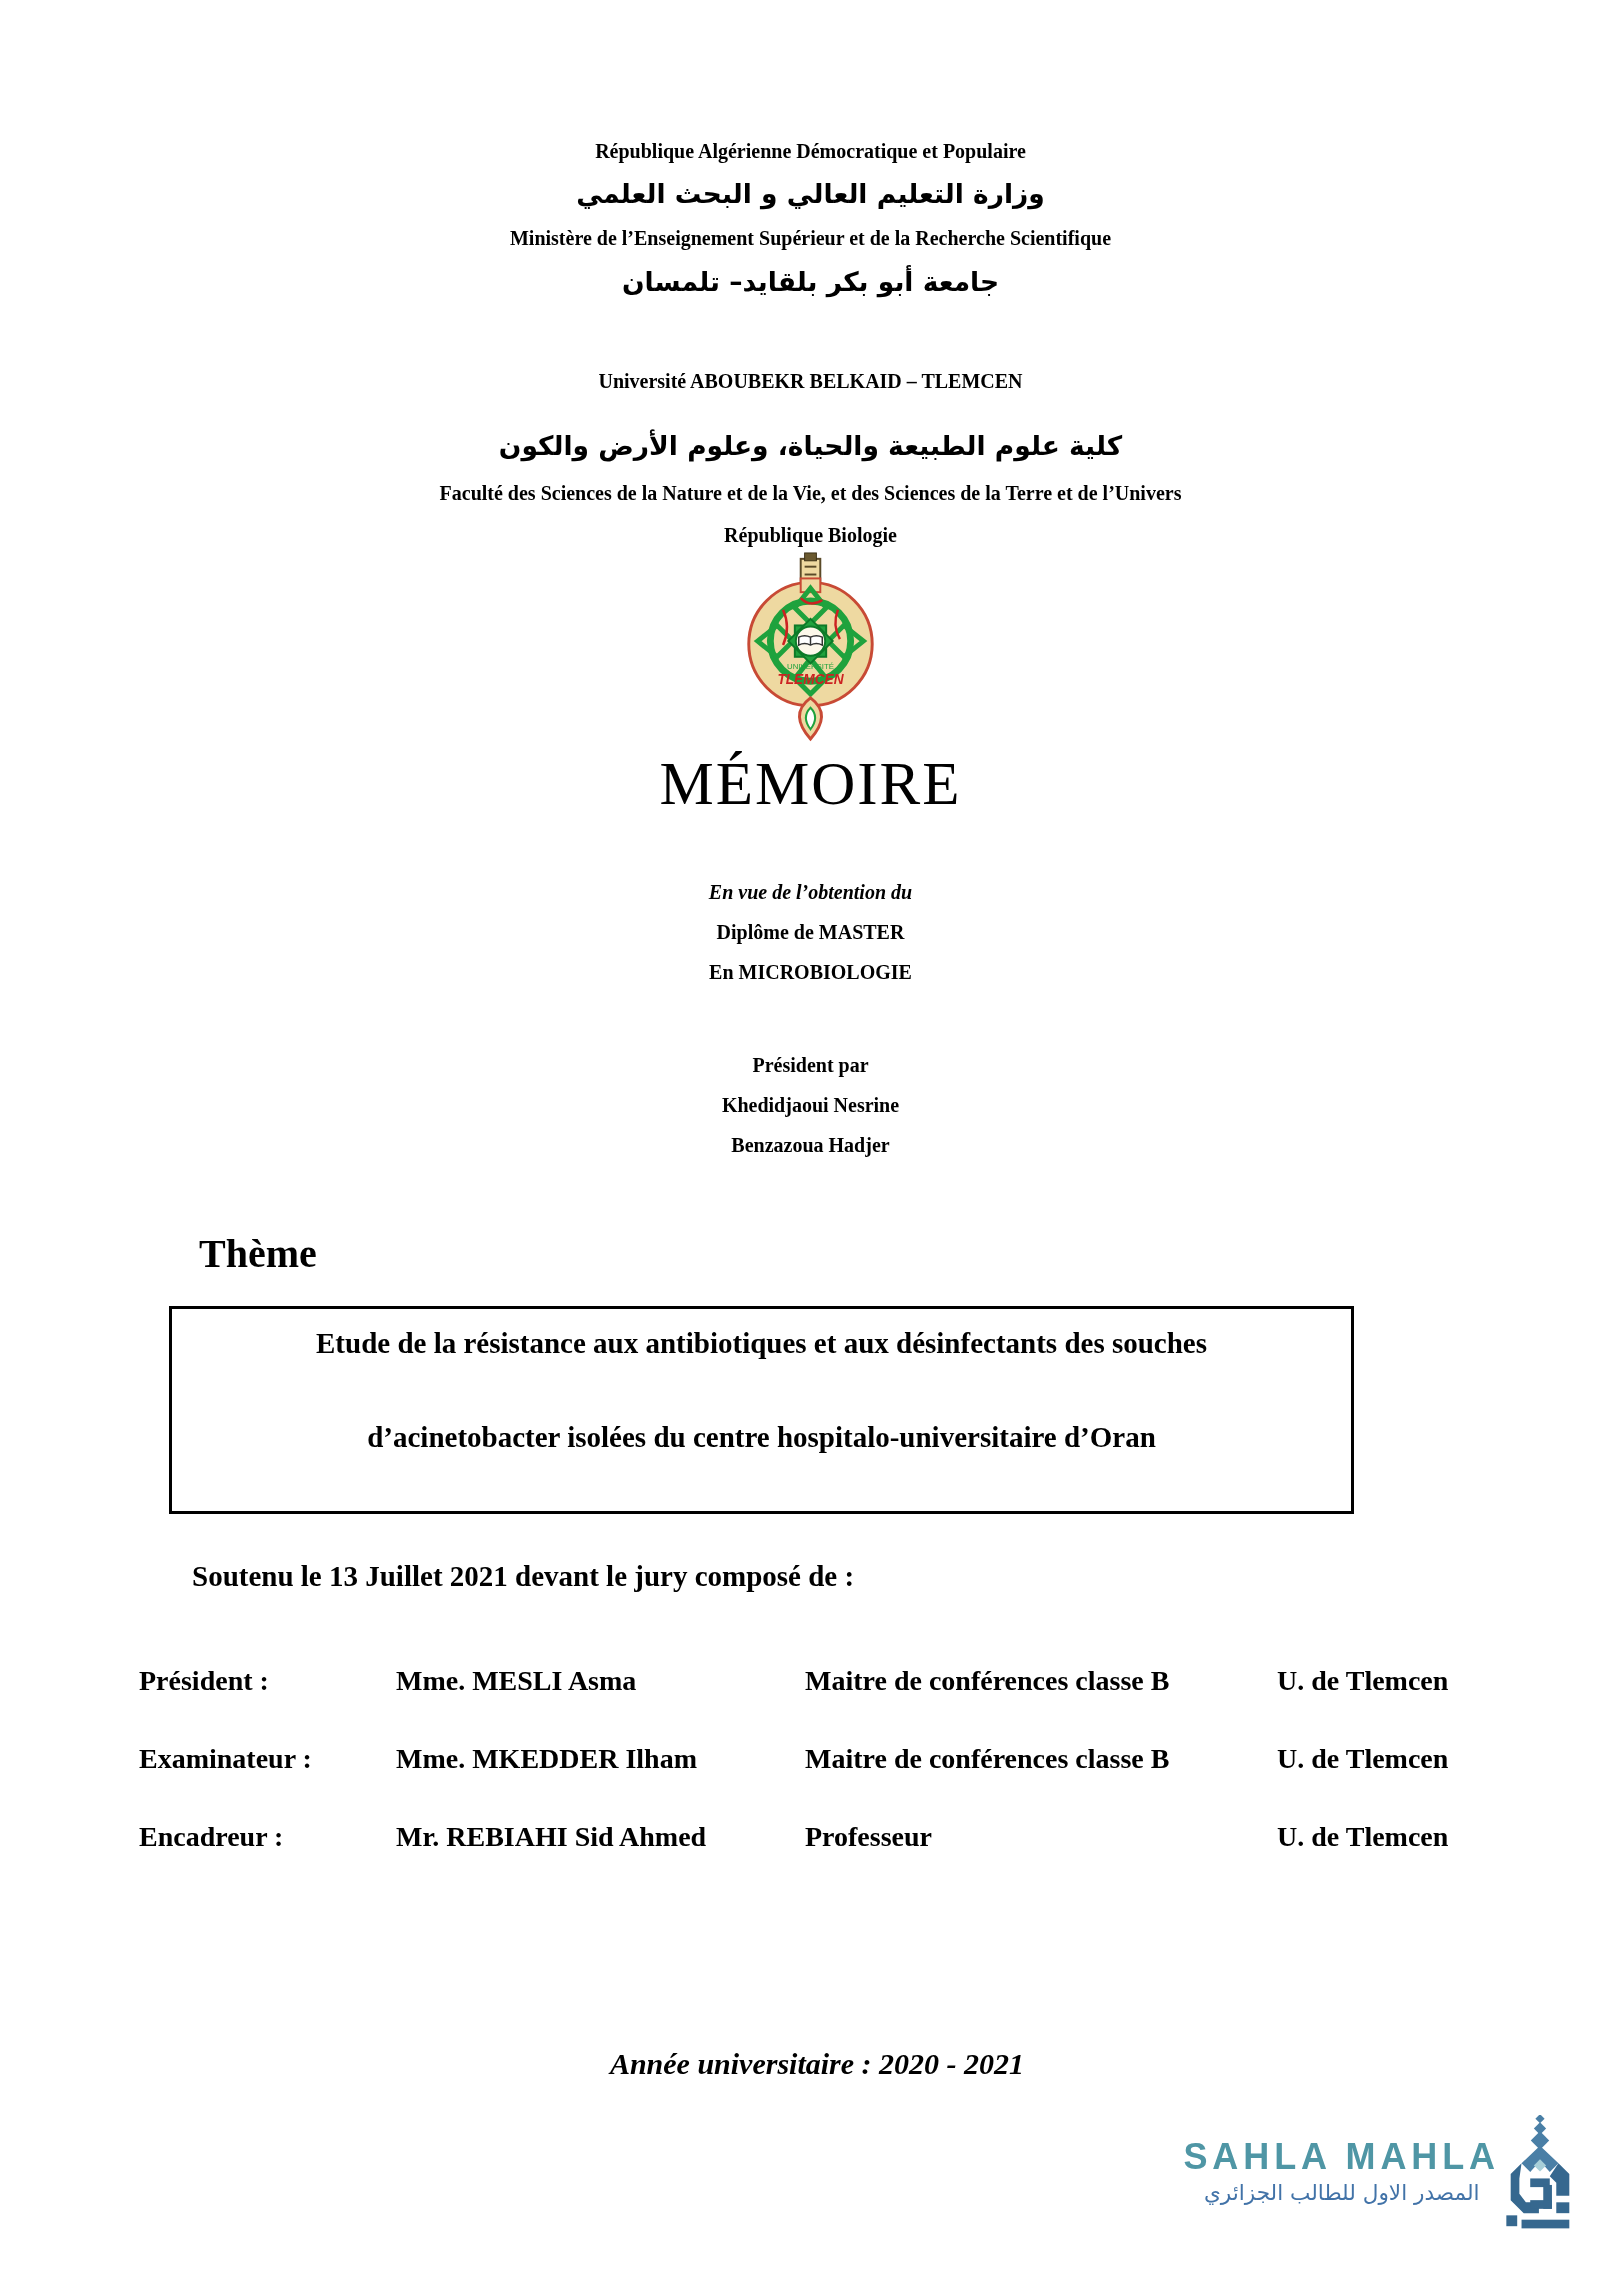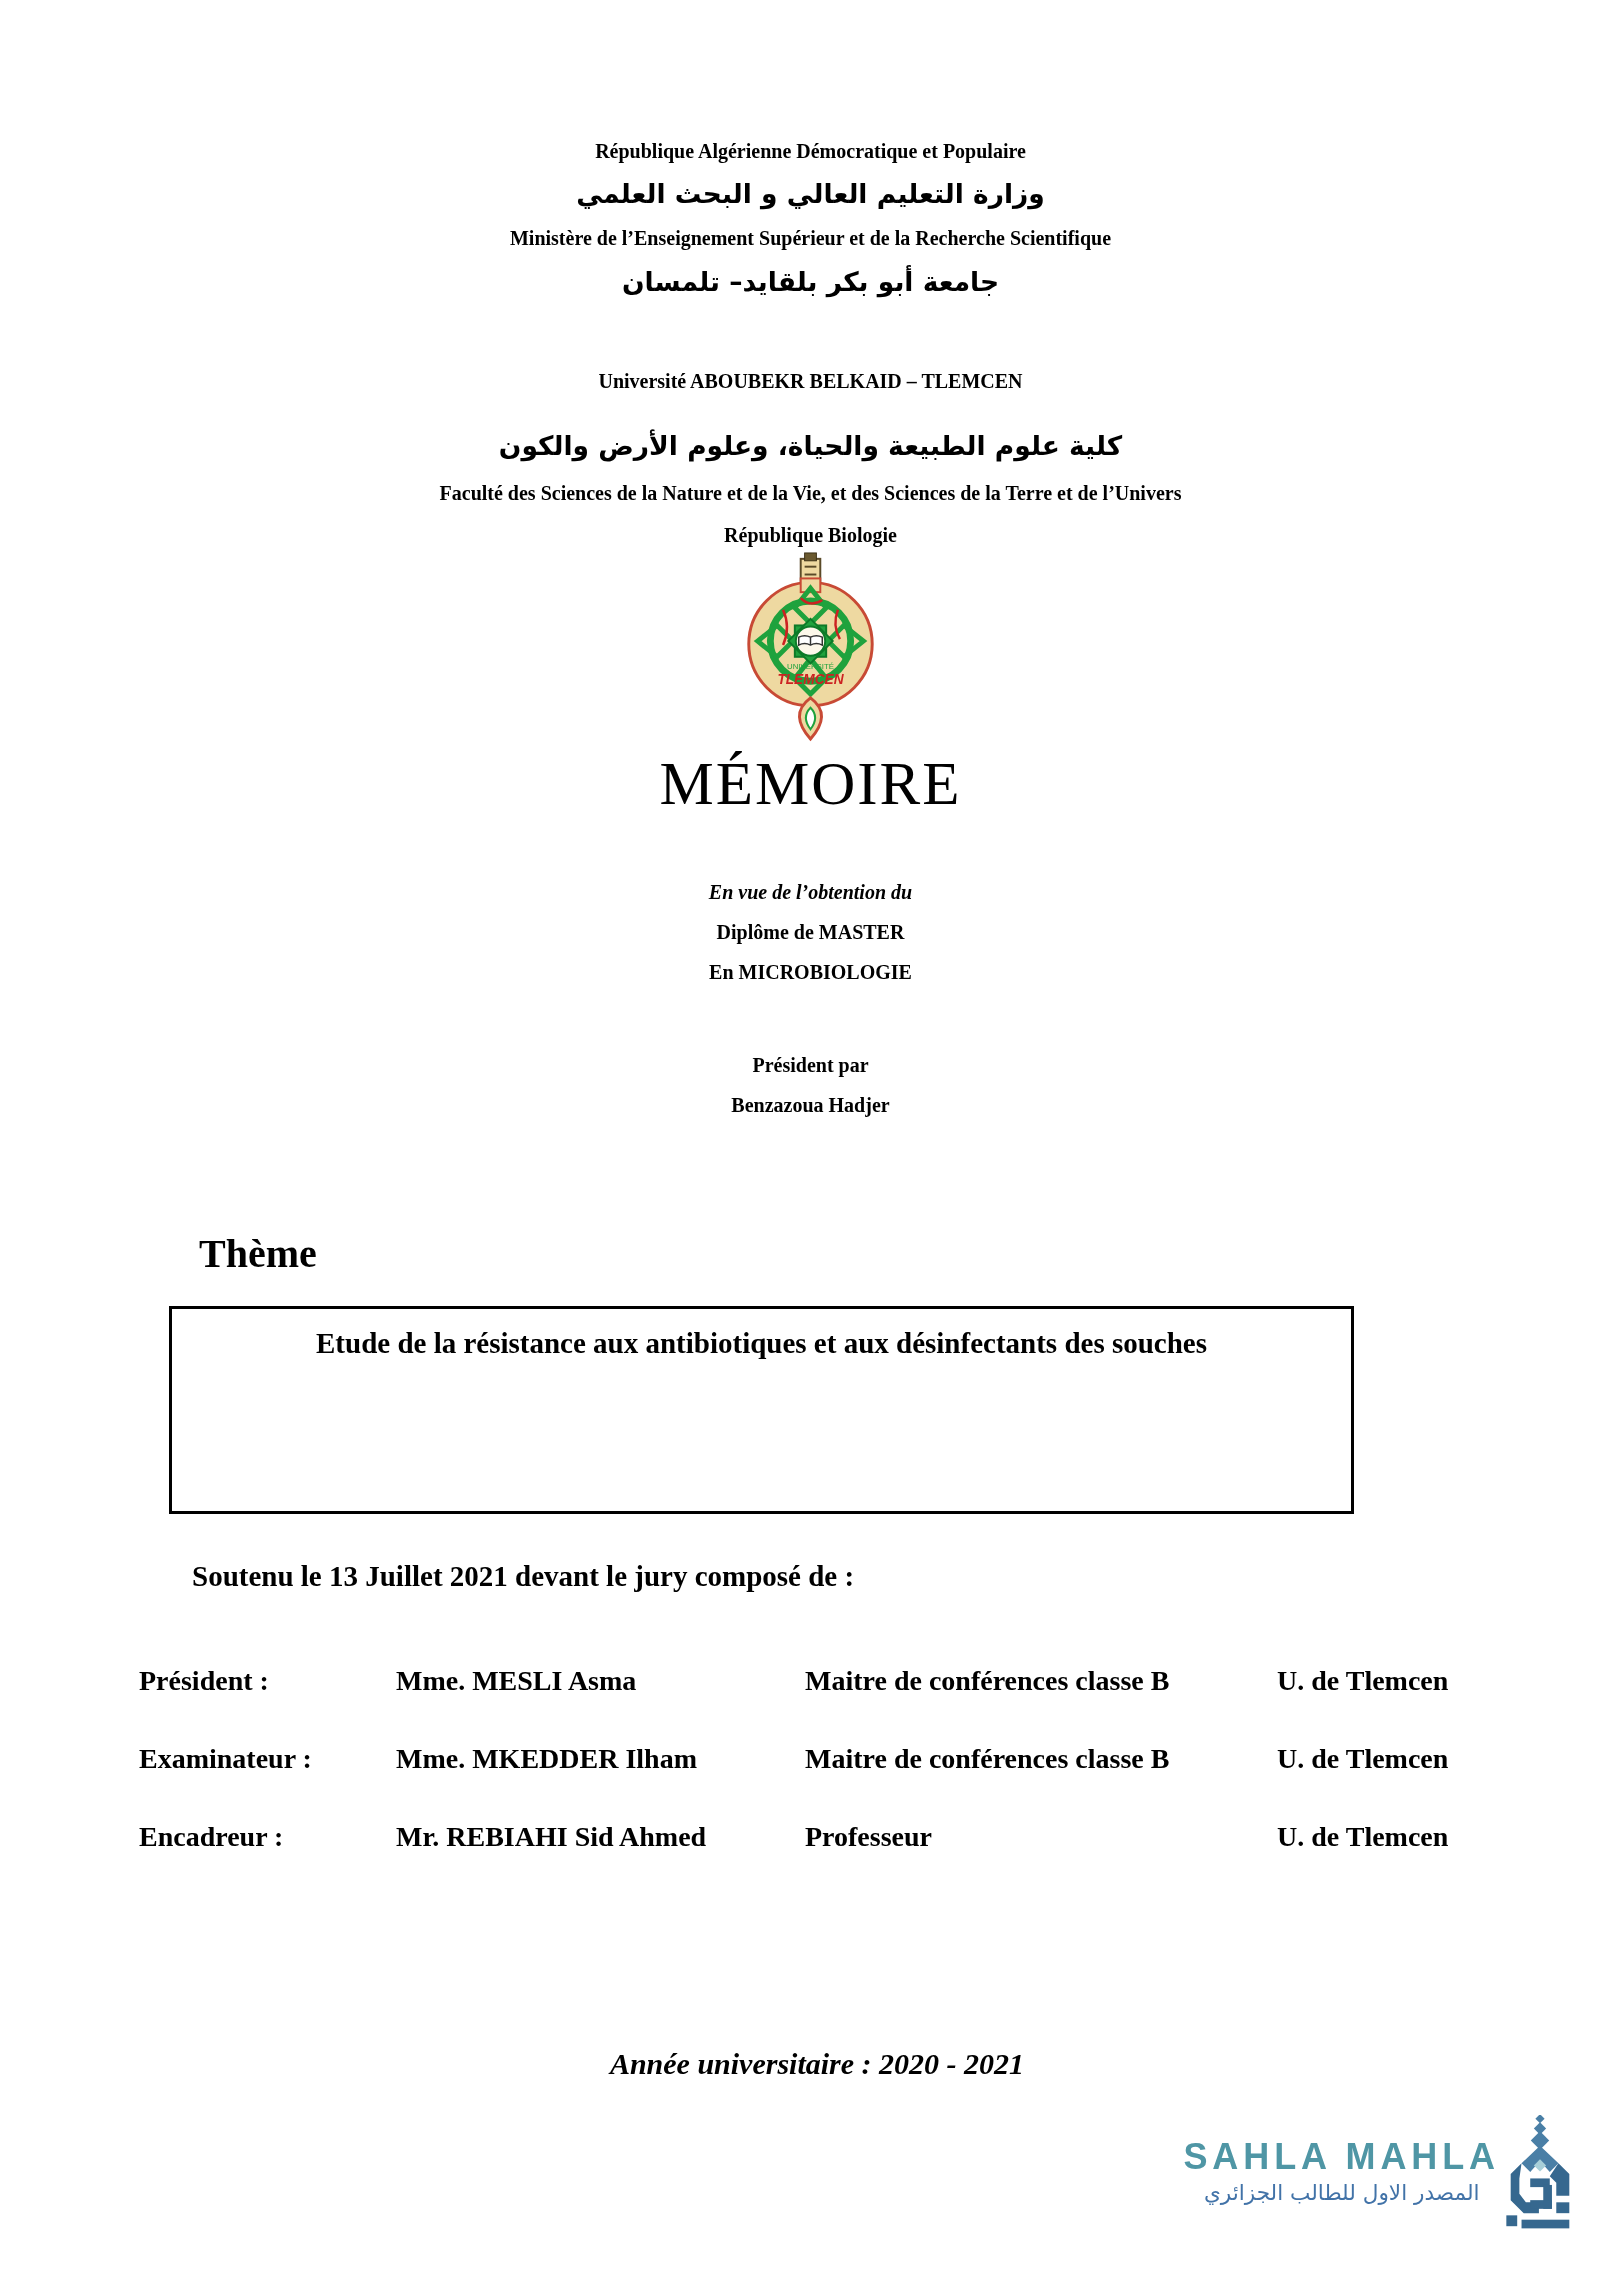--- a/index.html
+++ b/index.html
@@ -171,26 +171,28 @@
   <div class="abs ctr memoire-title">MÉMOIRE</div>
 
   <div class="abs ctr fr degree-block">
     <div class="b i">En vue de l’obtention du</div>
     <div class="b">Diplôme de MASTER</div>
     <div class="b">En MICROBIOLOGIE</div>
   </div>
 
   <div class="abs ctr fr presented-block">
     <div class="b">Président par</div>
+    <div class="b">Khedidjaoui Nesrine</div>
     <div class="b">Benzazoua Hadjer</div>
   </div>
 
   <div class="theme-heading">Thème</div>
   <div class="theme-box">
     <div class="line1">Etude de la résistance aux antibiotiques et aux désinfectants des souches</div>
+    <div class="line2">d’acinetobacter isolées du centre hospitalo-universitaire d’Oran</div>
   </div>
 
   <div class="defense-line">Soutenu le 13 Juillet 2021 devant le jury composé de :</div>
 
   <div class="jury-table">
     <span>Président :</span>
     <span>Mme. MESLI Asma</span>
     <span>Maitre de conférences classe B</span>
     <span>U. de Tlemcen</span>
 

